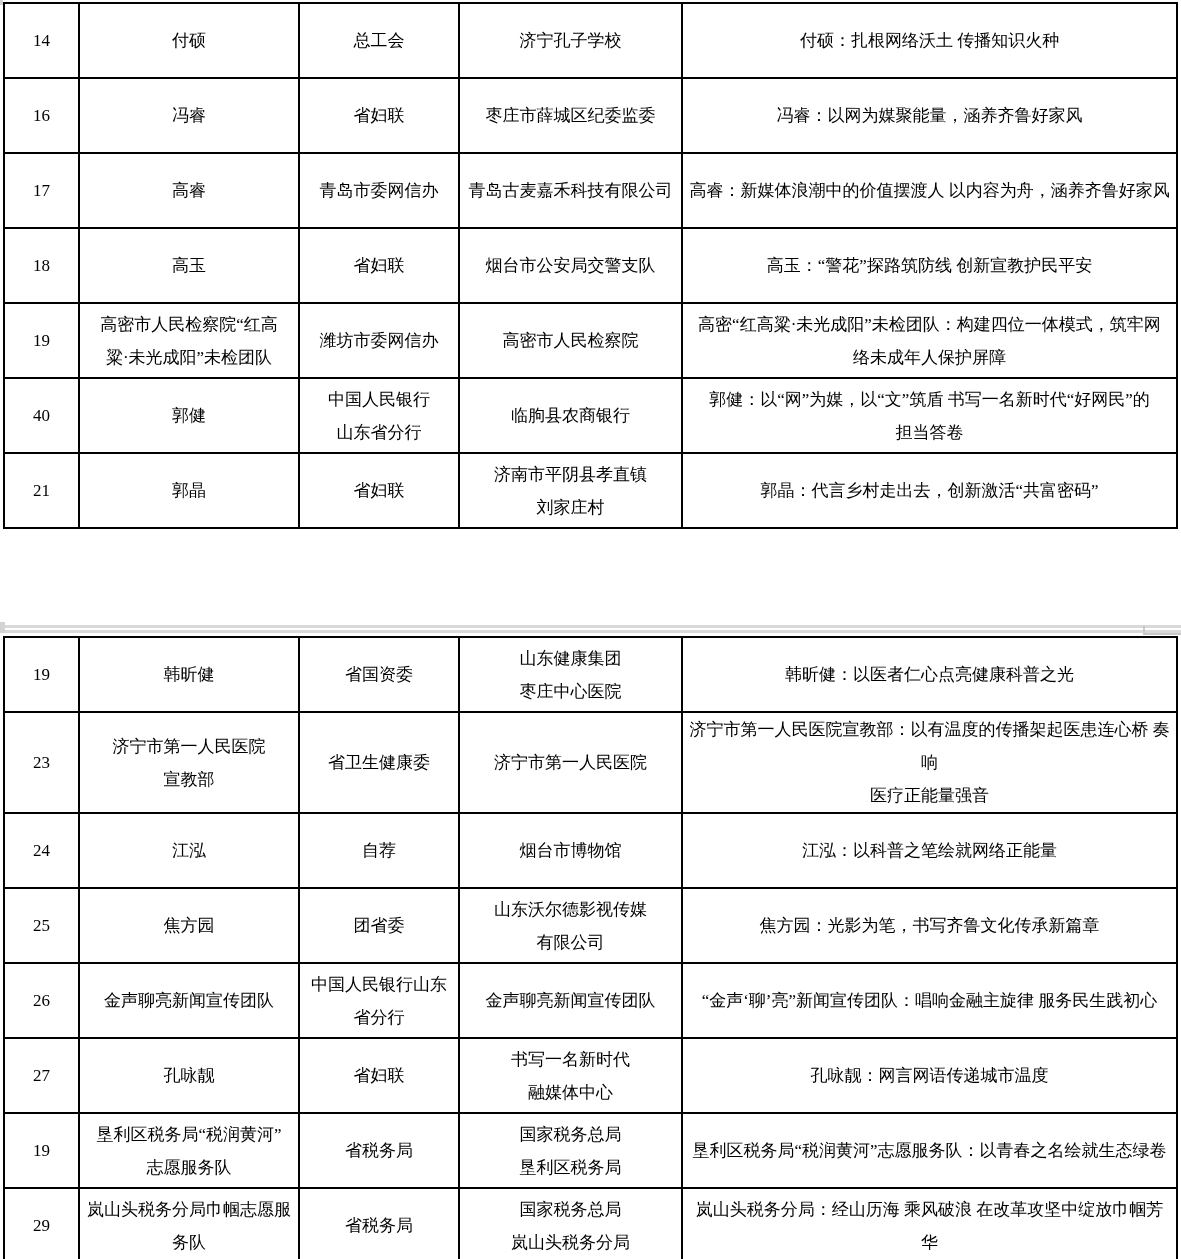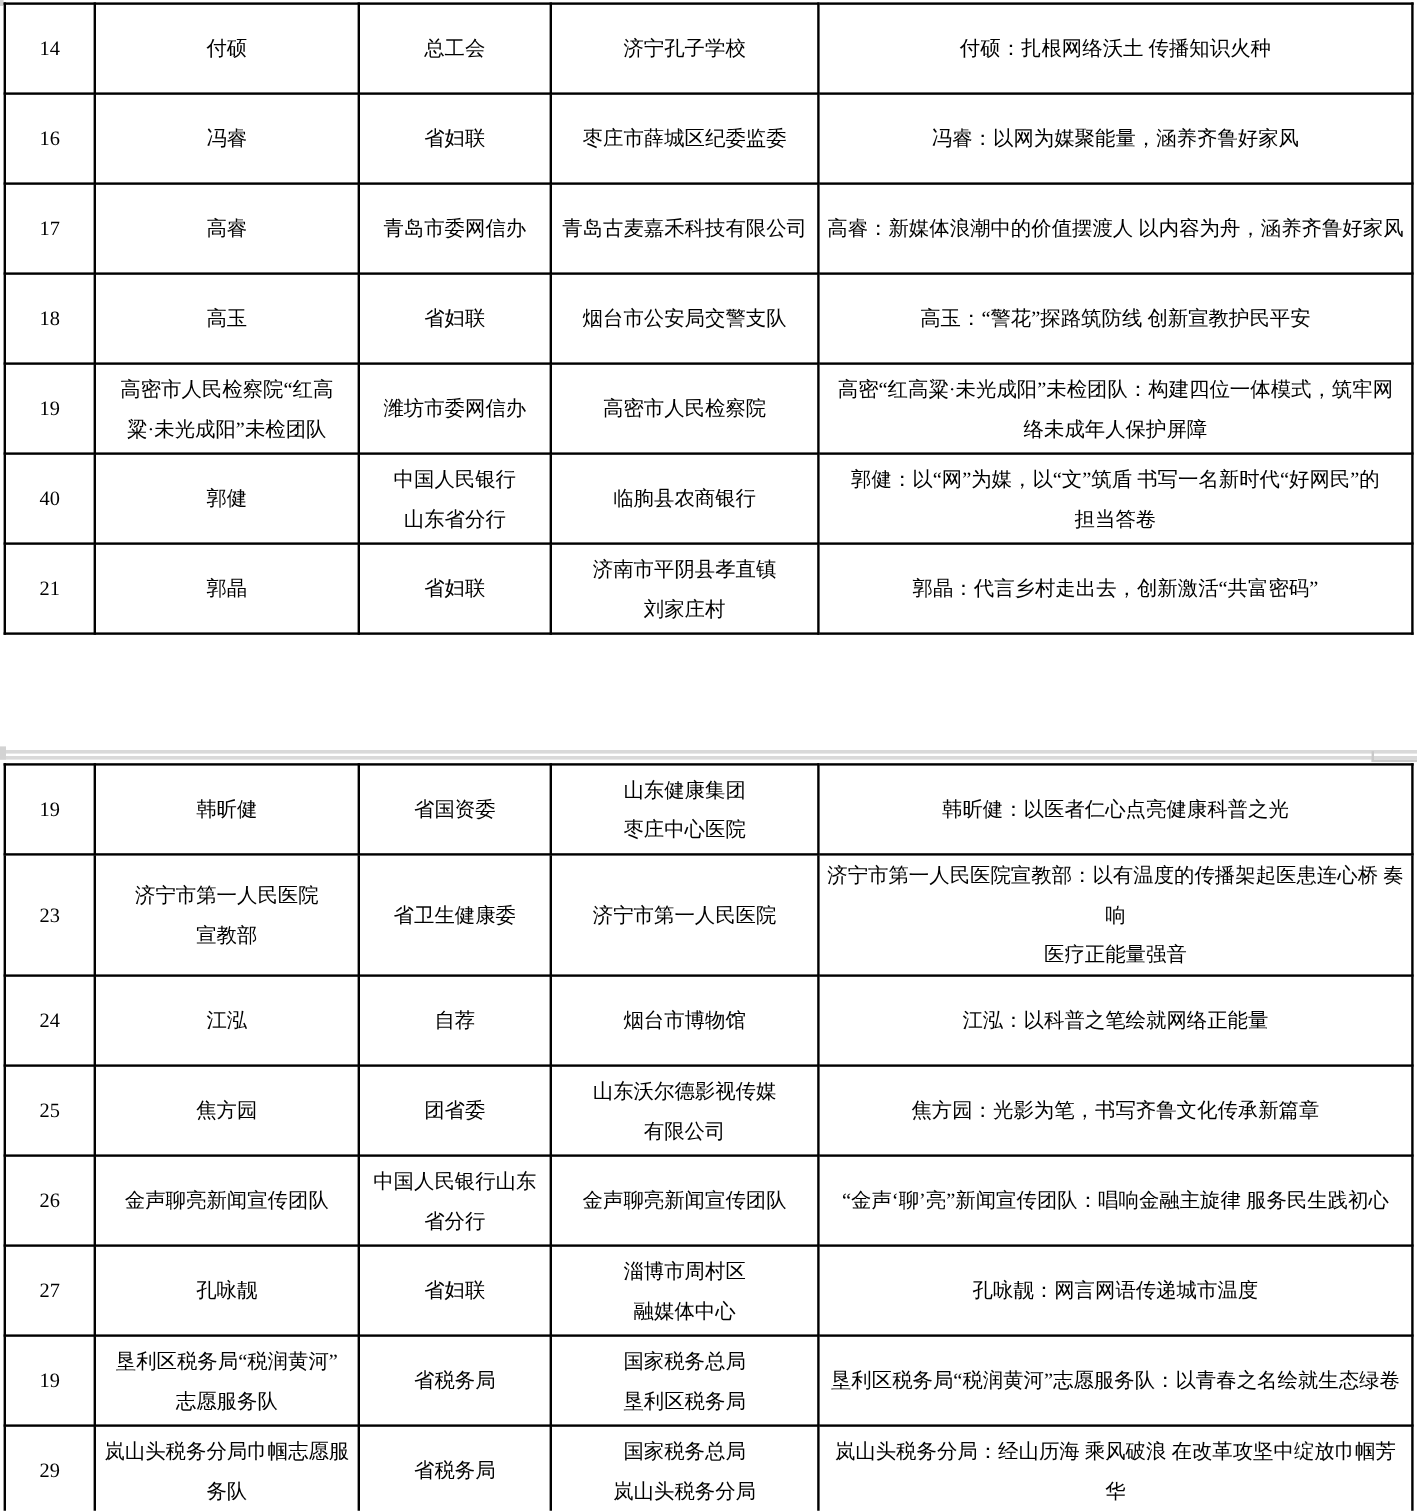--- a/index.html
+++ b/index.html
@@ -198,21 +198,21 @@
       <td>金声聊亮新闻宣传团队</td>
       <td>中国人民银行山东
 省分行</td>
       <td>金声聊亮新闻宣传团队</td>
       <td>“金声‘聊’亮”新闻宣传团队：唱响金融主旋律 服务民生践初心</td>
     </tr>
     <tr>
       <td>27</td>
       <td>孔咏靓</td>
       <td>省妇联</td>
-      <td>淄博市周村区
+      <td>书写一名新时代
 融媒体中心</td>
       <td>孔咏靓：网言网语传递城市温度</td>
     </tr>
     <tr>
       <td>19</td>
       <td>垦利区税务局“税润黄河”
 志愿服务队</td>
       <td>省税务局</td>
       <td>国家税务总局
 垦利区税务局</td>

